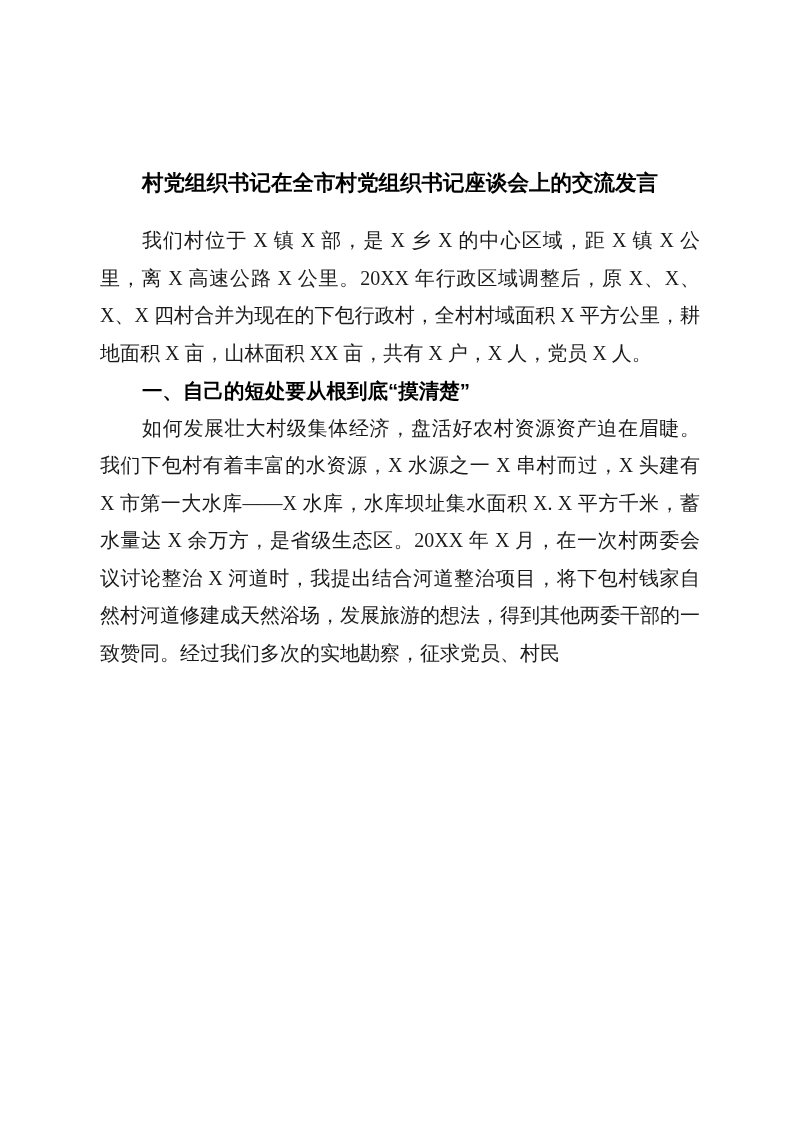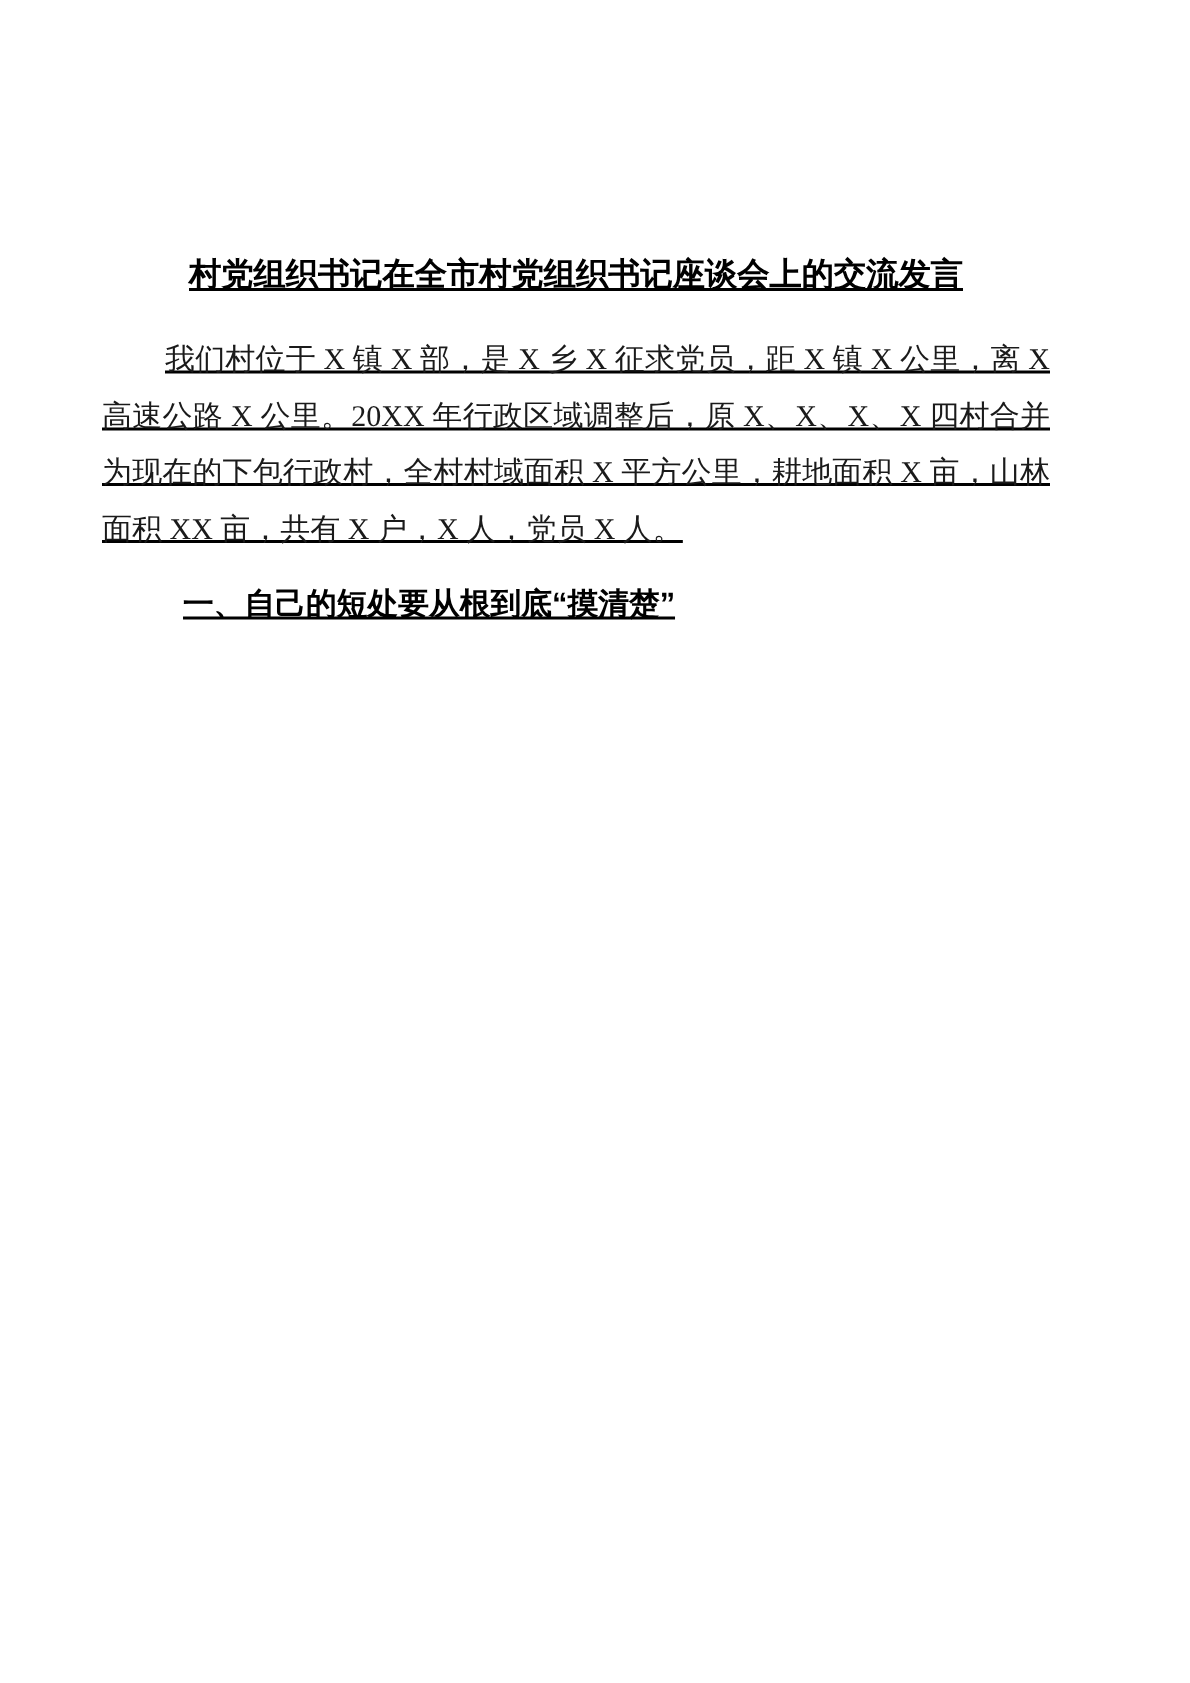--- a/index.html
+++ b/index.html
@@ -6,24 +6,23 @@
     margin: 0;
     padding: 0;
     background: #ffffff;
   }
   .page {
     position: relative;
     width: 793px;
     height: 1122px;
     background: #ffffff;
     box-sizing: border-box;
-    padding: 163px 93px 40px 68px;
+    padding: 163px 93px 40px 100px;
     overflow: hidden;
     font-family: "Liberation Serif", serif;
-    text-decoration: underline;
   }
   .doc-title {
     font-family: "Liberation Sans", sans-serif;
     font-size: 21.5px;
     font-weight: bold;
     color: #000000;
     text-align: center;
     line-height: 40px;
     margin: 0 0 19px 0;
   }
@@ -37,29 +36,30 @@
     word-break: break-all;
   }
   .heading {
     font-family: "Liberation Sans", sans-serif;
     font-size: 20.5px;
     line-height: 37.5px;
     font-weight: bold;
     color: #000000;
     text-align: justify;
     text-indent: 2.05em;
-    margin: 12px;
+    margin: 0;
     word-break: break-all;
   }
 </style>
 </head>
 <body>
 
 <div class="page">
   <h1 class="doc-title">村党组织书记在全市村党组织书记座谈会上的交流发言</h1>
 
-  <p class="para">我们村位于 X 镇 X 部，是 X 乡 X 征求党员，距 X 镇 X 公里，离 X 高速公路 X 公里。20XX 年行政区域调整后，原 X、X、X、X 四村合并为现在的下包行政村，全村村域面积 X 平方公里，耕地面积 X 亩，山林面积 XX 亩，共有 X 户，X 人，党员 X 人。</p>
+  <p class="para">我们村位于 X 镇 X 部，是 X 乡 X 的中心区域，距 X 镇 X 公里，离 X 高速公路 X 公里。20XX 年行政区域调整后，原 X、X、X、X 四村合并为现在的下包行政村，全村村域面积 X 平方公里，耕地面积 X 亩，山林面积 XX 亩，共有 X 户，X 人，党员 X 人。</p>
 
   <p class="heading">一、自己的短处要从根到底“摸清楚”</p>
 
 
 
+  <p class="para">如何发展壮大村级集体经济，盘活好农村资源资产迫在眉睫。我们下包村有着丰富的水资源，X 水源之一 X 串村而过，X 头建有 X 市第一大水库——X 水库，水库坝址集水面积 X. X 平方千米，蓄水量达 X 余万方，是省级生态区。20XX 年 X 月，在一次村两委会议讨论整治 X 河道时，我提出结合河道整治项目，将下包村钱家自然村河道修建成天然浴场，发展旅游的想法，得到其他两委干部的一致赞同。经过我们多次的实地勘察，征求党员、村民</p>
 </div>
 
 </body></html>

